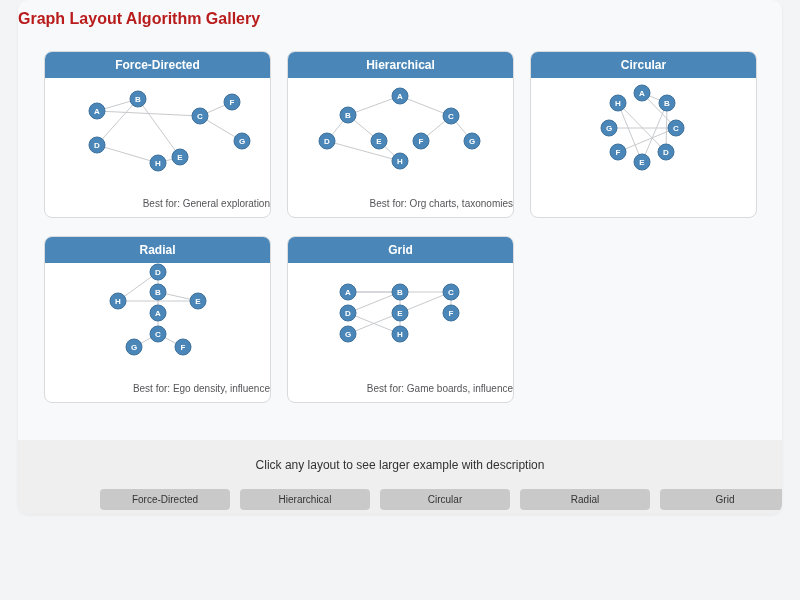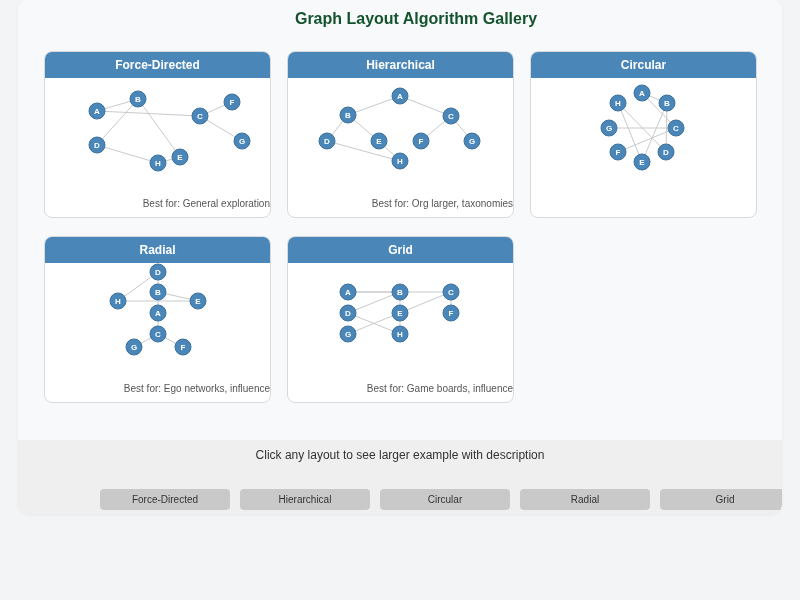--- a/index.html
+++ b/index.html
@@ -14,25 +14,25 @@
     position: absolute;
     left: 18px; top: 0;
     width: 764px; height: 514px;
     background: #f8f9fa;
     border-radius: 10px;
     box-shadow: 0 1px 3px rgba(0,0,0,0.06);
     overflow: hidden;
   }
   .page-title {
     position: absolute;
-    top: 10px; left: 16px; width: 100%;
-    text-align: center;
+    top: 10px; left: 0; width: 100%;
+    text-align: left;
     font-size: 16px;
     font-weight: bold;
-    color: #14532d;
+    color: #b91c1c;
   }
   .cards {
     position: absolute;
     left: 26px; top: 51px;
     width: 715px;
     display: flex;
     flex-wrap: wrap;
     gap: 18px 16px;
   }
   .card {
@@ -62,21 +62,21 @@
     color: #555558;
   }
   .footer-strip {
     position: absolute;
     left: 0; bottom: 0;
     width: 100%; height: 74px;
     background: #efefef;
   }
   .footer-instruction {
     position: absolute;
-    top: 8px; left: 0;
+    top: 18px; left: 0;
     width: 100%;
     text-align: center;
     font-size: 12px;
     color: #333333;
   }
   .button-row {
     position: absolute;
     left: 82px; top: 49px;
     display: flex;
     gap: 10px;
@@ -192,21 +192,21 @@
           </g>
           <g>
             <circle cx="184" cy="63" r="8" fill="#4a87b8" stroke="#3d719c" stroke-width="1"></circle>
             <text x="184" y="66" text-anchor="middle" class="node-label">G</text>
           </g>
           <g>
             <circle cx="112" cy="83" r="8" fill="#4a87b8" stroke="#3d719c" stroke-width="1"></circle>
             <text x="112" y="86" text-anchor="middle" class="node-label">H</text>
           </g>
         </svg>
-        <div class="card-caption">Best for: Org larger, taxonomies</div>
+        <div class="card-caption">Best for: Org charts, taxonomies</div>
       </div>
       <div class="card">
         <div class="card-header" style="background: rgb(74, 135, 184);">Circular</div>
         <svg class="card-svg" width="225" height="105">
           <g>
             <line x1="111" y1="15" x2="136" y2="25" stroke="#c8cacd" stroke-width="1"></line>
             <line x1="111" y1="15" x2="145" y2="50" stroke="#c8cacd" stroke-width="1"></line>
             <line x1="136" y1="25" x2="135" y2="74" stroke="#c8cacd" stroke-width="1"></line>
             <line x1="136" y1="25" x2="111" y2="84" stroke="#c8cacd" stroke-width="1"></line>
             <line x1="145" y1="50" x2="87" y2="74" stroke="#c8cacd" stroke-width="1"></line>
@@ -287,21 +287,21 @@
           </g>
           <g>
             <circle cx="89" cy="84" r="8" fill="#4a87b8" stroke="#3d719c" stroke-width="1"></circle>
             <text x="89" y="87" text-anchor="middle" class="node-label">G</text>
           </g>
           <g>
             <circle cx="73" cy="38" r="8" fill="#4a87b8" stroke="#3d719c" stroke-width="1"></circle>
             <text x="73" y="41" text-anchor="middle" class="node-label">H</text>
           </g>
         </svg>
-        <div class="card-caption">Best for: Ego networks, influence</div>
+        <div class="card-caption">Best for: Ego density, influence</div>
       </div>
       <div class="card">
         <div class="card-header" style="background: rgb(74, 135, 184);">Grid</div>
         <svg class="card-svg" width="225" height="105">
           <g>
             <line x1="60" y1="29" x2="112" y2="29" stroke="#c8cacd" stroke-width="1"></line>
             <line x1="60" y1="29" x2="163" y2="29" stroke="#c8cacd" stroke-width="1"></line>
             <line x1="112" y1="29" x2="60" y2="50" stroke="#c8cacd" stroke-width="1"></line>
             <line x1="112" y1="29" x2="112" y2="50" stroke="#c8cacd" stroke-width="1"></line>
             <line x1="163" y1="29" x2="163" y2="50" stroke="#c8cacd" stroke-width="1"></line>

